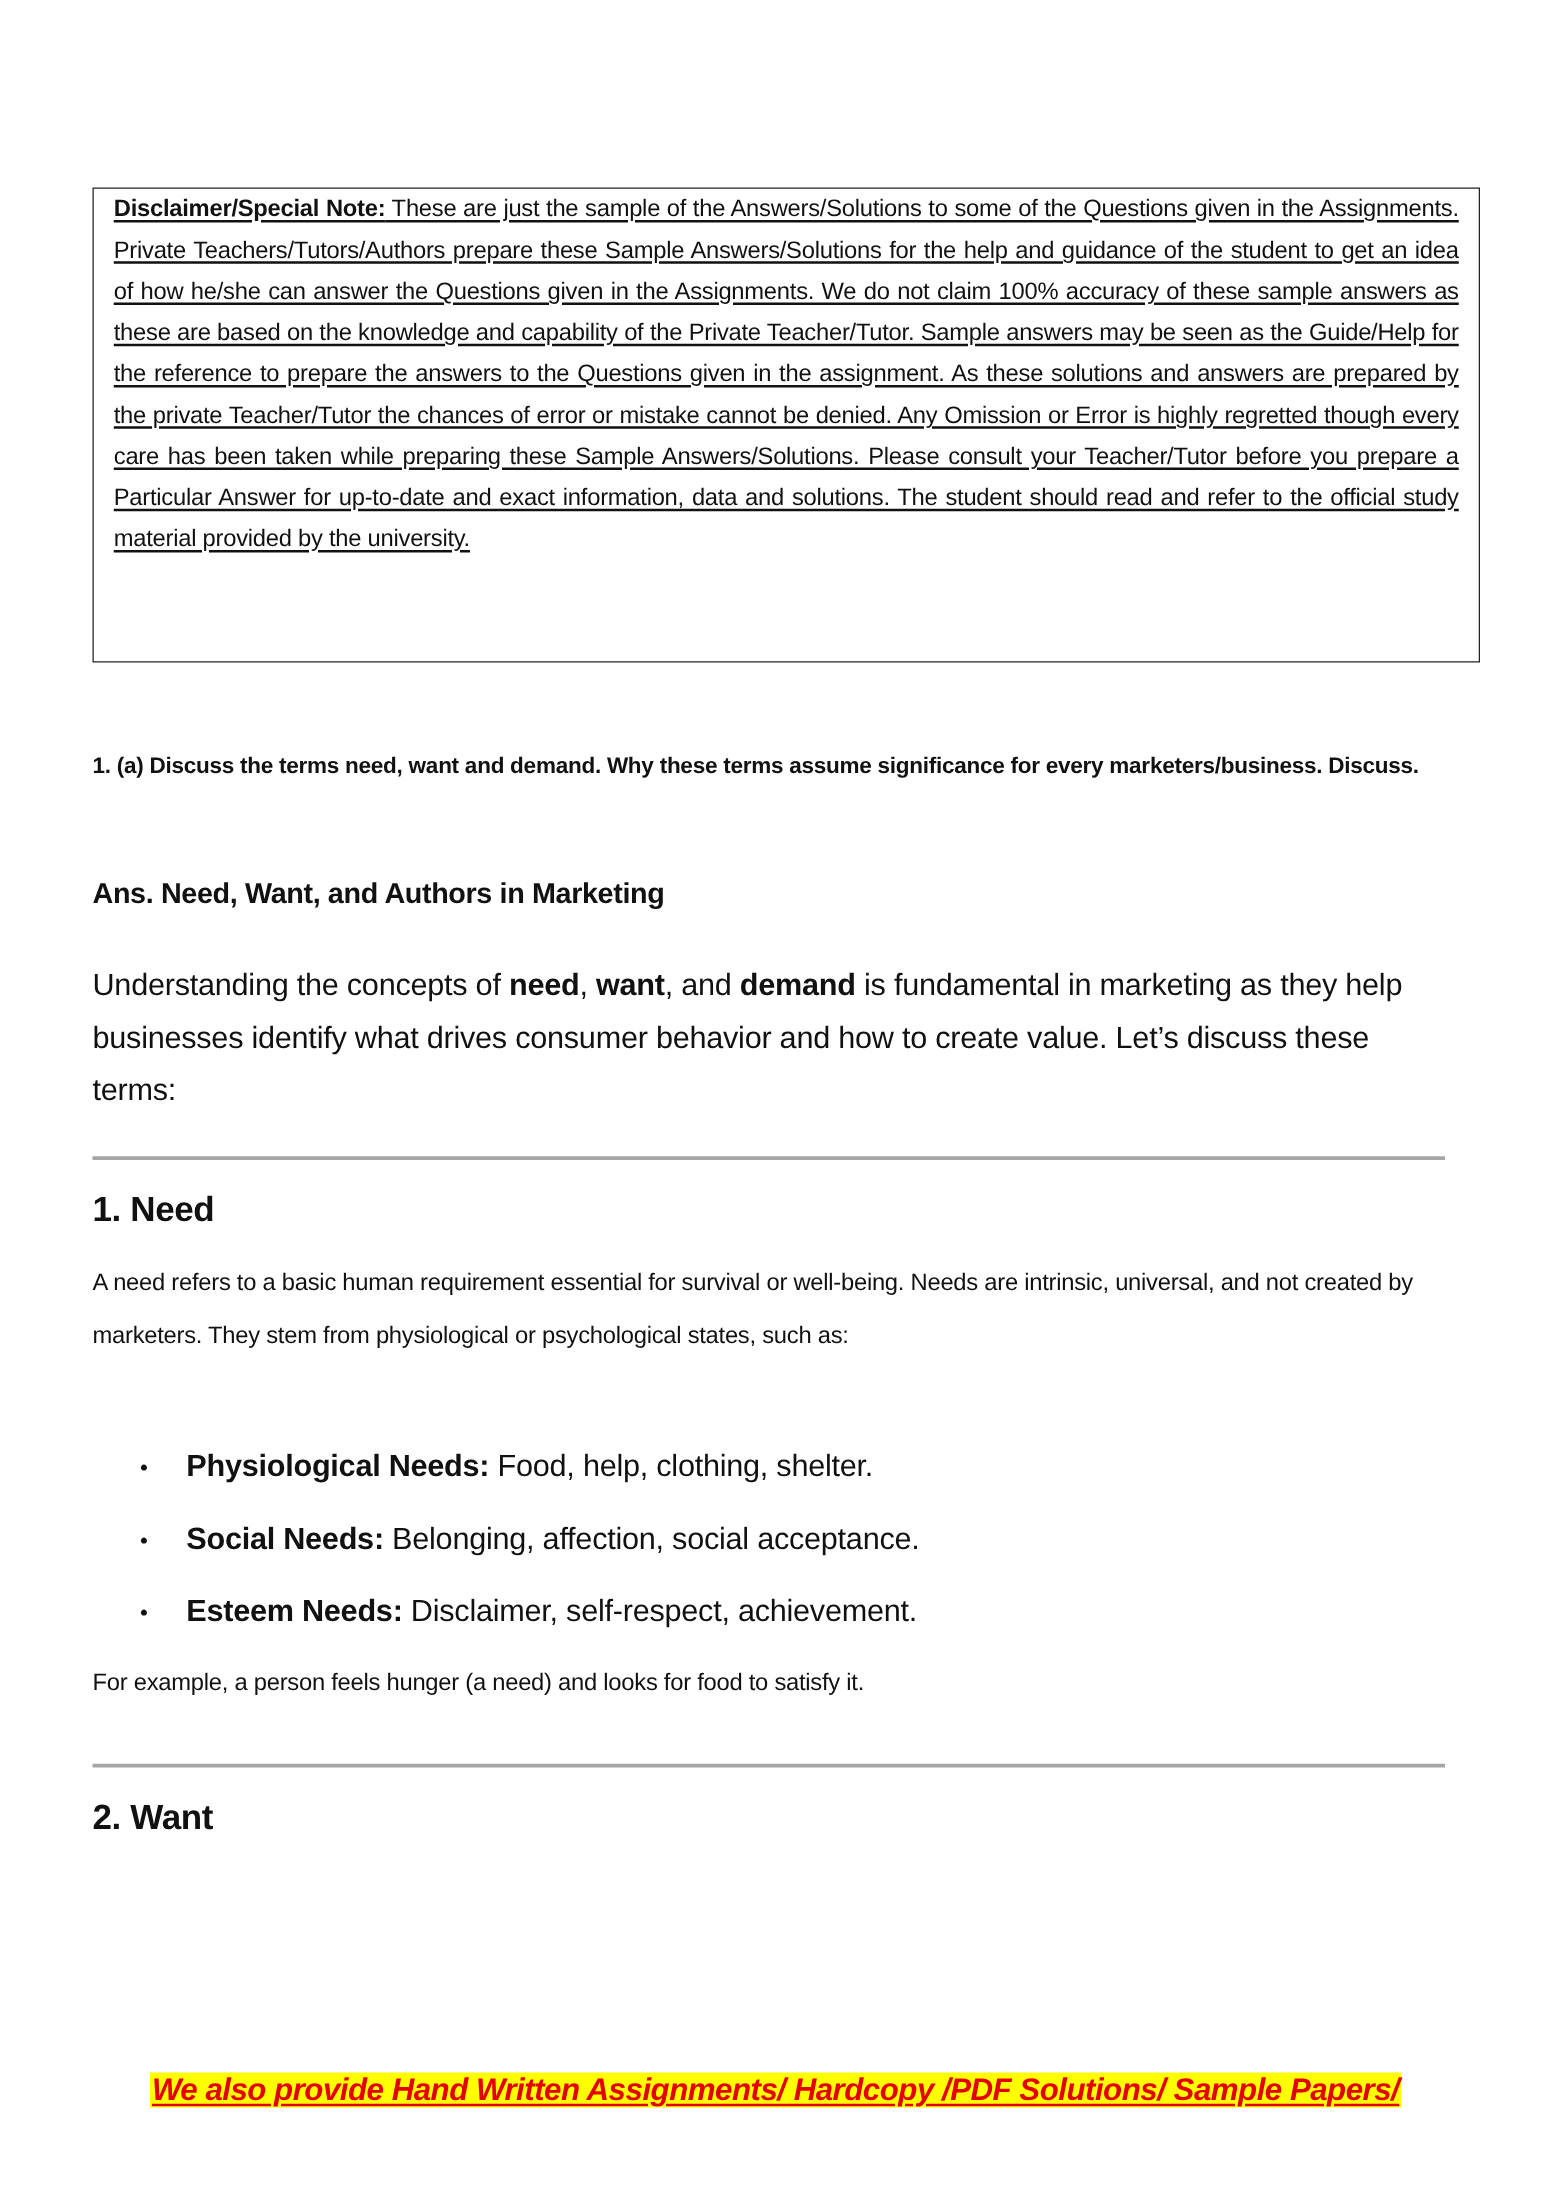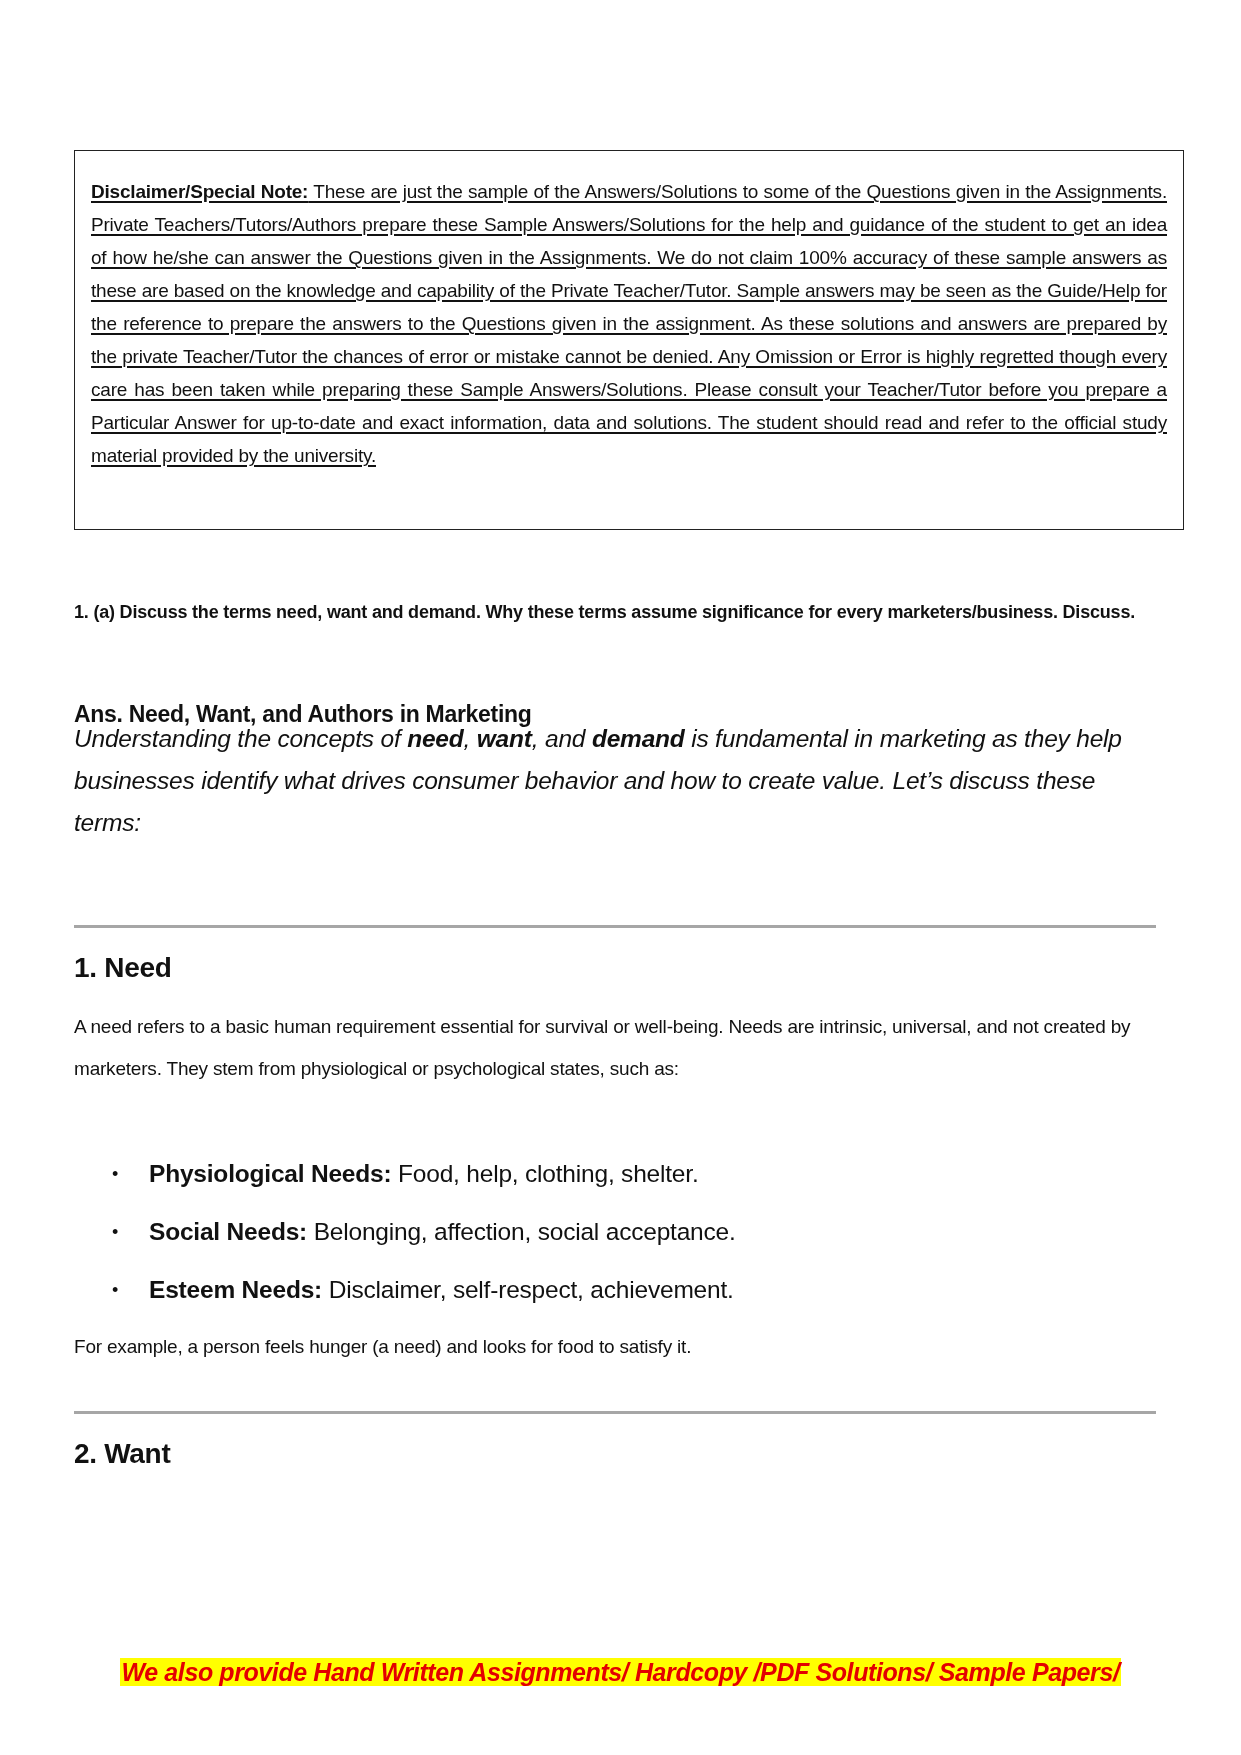--- a/index.html
+++ b/index.html
@@ -3,38 +3,38 @@
 <meta charset="utf-8">
 <style>
   html, body { margin: 0; padding: 0; background: #ffffff; }
   body {
     width: 1241px; height: 1755px; position: relative; overflow: hidden;
     font-family: "Liberation Sans", "DejaVu Sans", sans-serif; color: #111;
   }
   .disclaimer {
     position: absolute; left: 74px; top: 150px; width: 1110px; height: 380px;
     border: 1.5px solid #222; box-sizing: border-box;
-    padding: 24px 16px 10px 16px;
+    padding: 0 16px 10px 16px;
     font-size: 19px; line-height: 33px; text-align: justify;
     text-decoration: underline; text-underline-offset: 3px;
     text-decoration-thickness: 1.5px;
     letter-spacing: -0.2px;
   }
   .disclaimer b { font-weight: 700; }
   .q-title {
     position: absolute; left: 74px; top: 590px; width: 1100px;
     font-size: 18px; line-height: 44px; font-weight: 700; letter-spacing: -0.2px;
   }
   .ans-title {
     position: absolute; left: 74px; top: 698px; width: 1100px;
     font-size: 23px; line-height: 32px; font-weight: 700; letter-spacing: -0.3px;
   }
   .intro {
-    position: absolute; left: 74px; top: 718px; width: 1090px;
-    font-size: 24.5px; line-height: 42px; letter-spacing: -0.2px; font-style: italic;
+    position: absolute; left: 74px; top: 768px; width: 1090px;
+    font-size: 24.5px; line-height: 42px; letter-spacing: -0.2px;
   }
   .rule {
     position: absolute; left: 74px; width: 1082px; height: 3px; background: #a6a6a6;
   }
   .sec-title {
     position: absolute; left: 74px; font-size: 28px; font-weight: 700; line-height: 32px;
     letter-spacing: -0.3px;
   }
   .para {
     position: absolute; left: 74px; width: 1090px;
@@ -50,21 +50,21 @@
   }
   .bullets .dot {
     position: absolute; left: 38px; top: 0; font-size: 18px; line-height: 42px;
   }
   .footer {
     position: absolute; left: 0; top: 1655px; width: 1241px; text-align: center;
     font-size: 25px; line-height: 34px; font-weight: 700; font-style: italic;
     color: #e30000; letter-spacing: -0.4px;
   }
   .footer span {
-    background: #ffff00; text-underline-offset: 3px;
+    background: #ffff00; text-decoration: underline; text-underline-offset: 3px;
     text-decoration-thickness: 2px; padding: 0 2px;
   }
 </style>
 </head>
 <body>
 
 <div class="disclaimer"><b>Disclaimer/Special Note:</b><span> These are just the sample of the Answers/Solutions to some of the Questions given in the Assignments. Private Teachers/Tutors/Authors prepare these Sample Answers/Solutions for the help and guidance of the student to get an idea of how he/she can answer the Questions given in the Assignments. We do not claim 100% accuracy of these sample answers as these are based on the knowledge and capability of the Private Teacher/Tutor. Sample answers may be seen as the Guide/Help for the reference to prepare the answers to the Questions given in the assignment. As these solutions and answers are prepared by the private Teacher/Tutor the chances of error or mistake cannot be denied. Any Omission or Error is highly regretted though every care has been taken while preparing these Sample Answers/Solutions. Please consult your Teacher/Tutor before you prepare a Particular Answer for up-to-date and exact information, data and solutions. The student should read and refer to the official study material provided by the university.</span></div>
 
 <div class="q-title">1. (a) Discuss the terms need, want and demand. Why these terms assume significance for every marketers/business. Discuss.</div>
 

